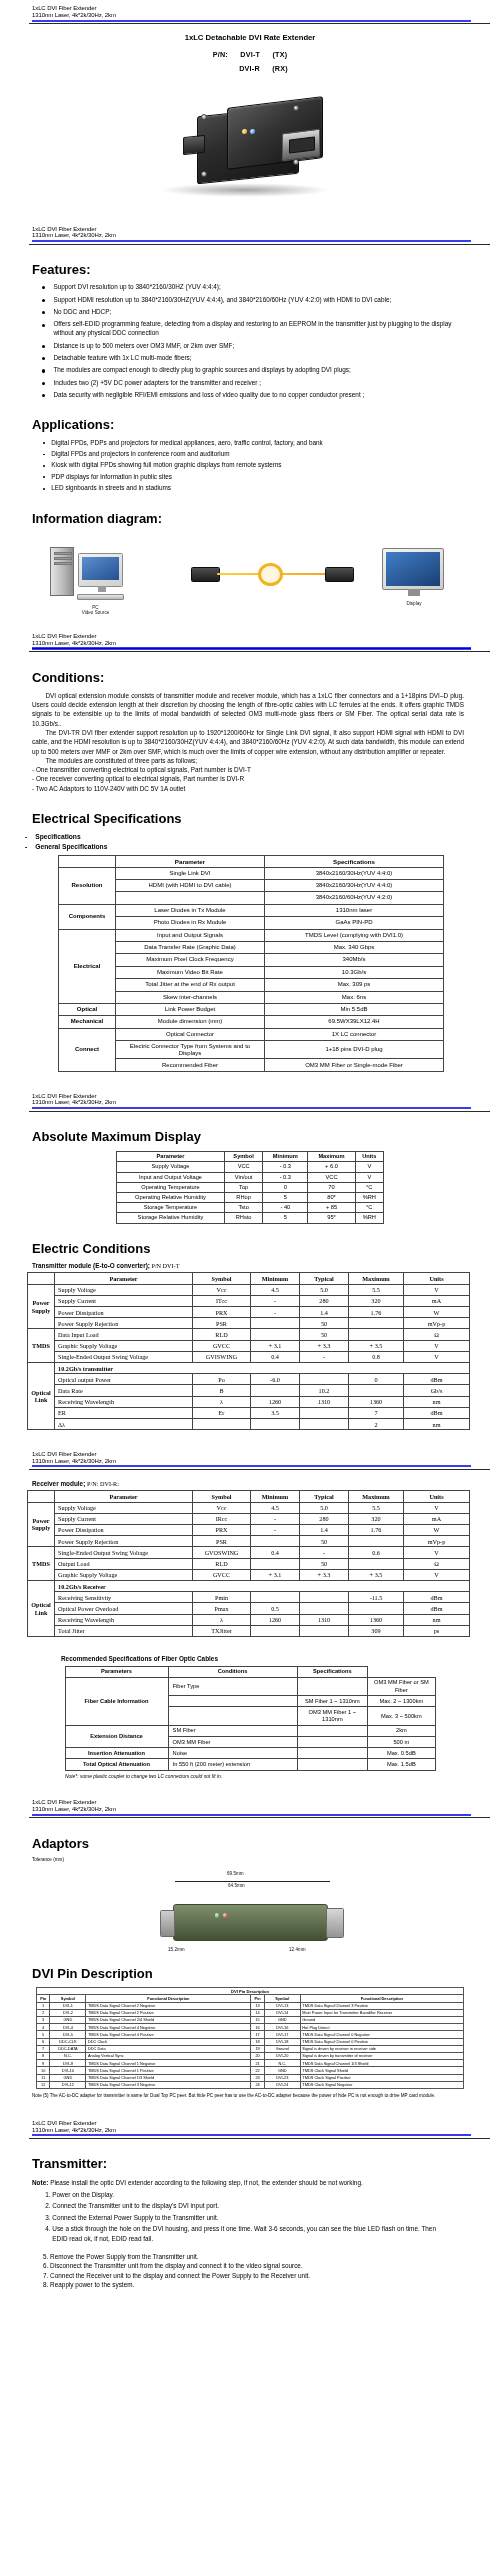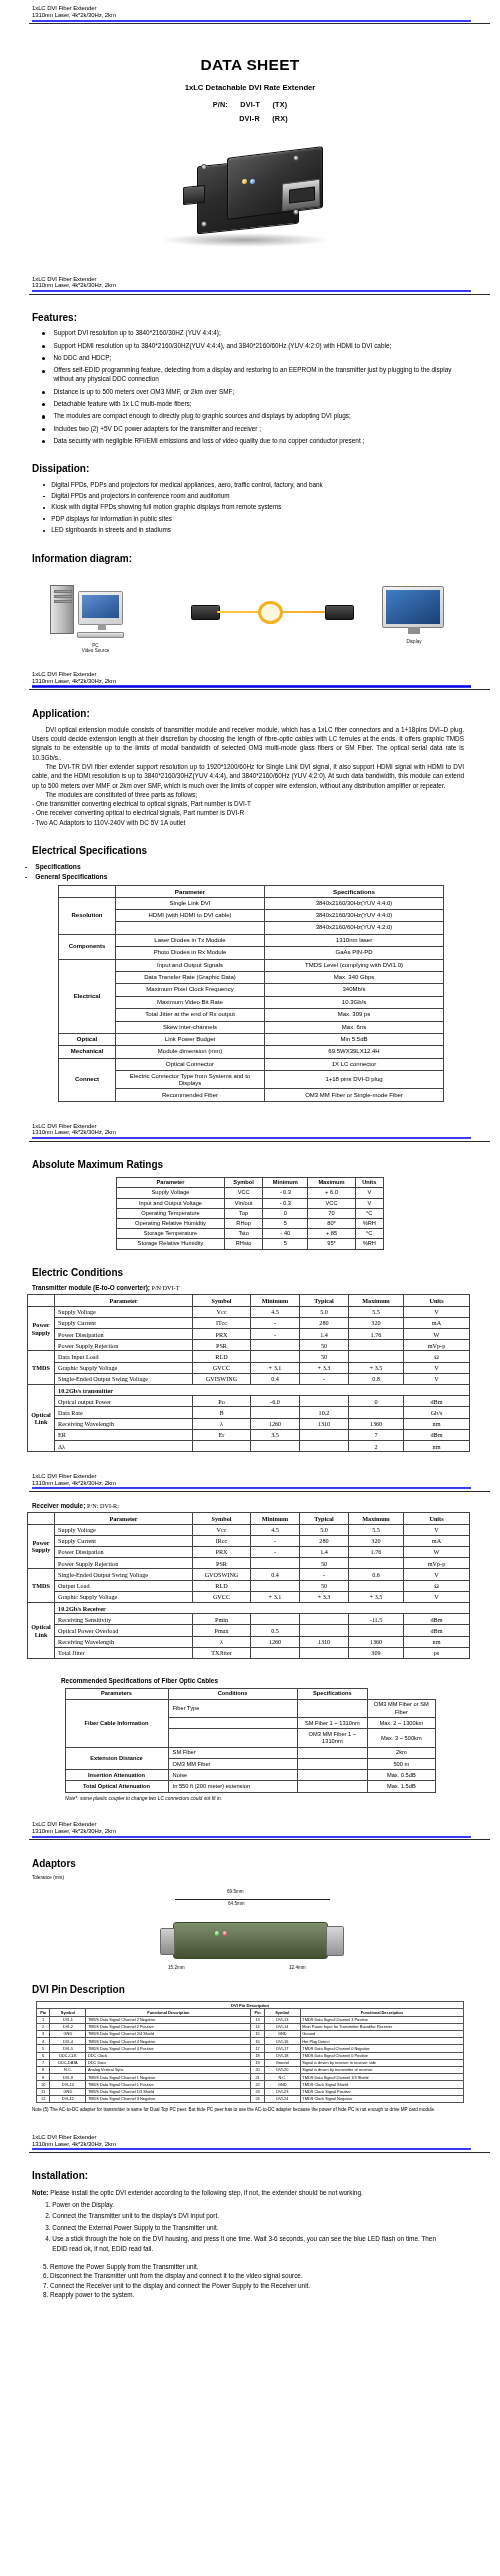--- a/index.html
+++ b/index.html
@@ -117,21 +117,21 @@
   .conn-led.b { left: 111px; background: radial-gradient(circle at 30% 30%, #cfe9ff, #2b7fd4); }
   .conn-screw {
     width: 6.2px; height: 6.2px; border-radius: 50%;
     background: radial-gradient(circle at 35% 30%, #efefef, #7a7a7a);
     border: 0.5px solid #4a4a4a;
   }
   .s1 { left: 62px; top: 32px;} .s2 { left: 154px; top: 23px;}
   .s3 { left: 62px; top: 89px;} .s4 { left: 154px; top: 77px;}
   
   h2.sec {
-    font-size: 10px;
+    font-size: 13px;
     font-weight: bold;
     margin: 17.5px 0 6.2px 32px;
   }
   
   ul.feat {
     list-style: none;
     margin: 0 0 0 40px;
     padding: 0;
     width: 412px;
   }
@@ -329,21 +329,20 @@
 
   <div class="runhead">
     <div class="line">1xLC DVI Fiber Extender</div>
     <div class="line">1310nm Laser, 4k*2k/30Hz, 2km</div>
   </div>
   <div class="rule-wrap">
     <div class="rule-blue"></div>
     <div class="rule-black"></div>
   </div>
 
-  <div class="doc-title">DATA SHEET</div>
   <div class="doc-sub">1xLC Detachable DVI Rate Extender</div>
   <div class="pn-row">
     <span>P/N:</span><span class="sp"></span><span>DVI-T</span><span class="sp"></span><span>(TX)</span>
   </div>
   <div class="pn-row" style="margin-top:5.2px;">
     <span style="display:inline-block;width:27px;"></span><span>DVI-R</span><span class="sp"></span><span>(RX)</span>
   </div>
 
   <div class="hero">
     <div class="shadow"></div>
@@ -375,21 +374,21 @@
     <li>Support HDMI resolution up to 3840*2160/30HZ(YUV 4:4:4), and 3840*2160/60Hz (YUV 4:2:0) with HDMI to DVI cable;</li>
     <li>No DDC and HDCP;</li>
     <li>Offers self-EDID programming feature, detecting from a display and restoring to an EEPROM in the transmitter just by plugging to the display without any physical DDC connection</li>
     <li>Distance is up to 500 meters over OM3 MMF, or 2km over SMF;</li>
     <li>Detachable feature with 1x LC multi-mode fibers;</li>
     <li>The modules are compact enough to directly plug to graphic sources and displays by adopting DVI plugs;</li>
     <li>Includes two (2) +5V DC power adapters for the transmitter and receiver ;</li>
     <li>Data security with negligible RFI/EMI emissions and loss of video quality due to no copper conductor present ;</li>
   </ul>
 
-  <h2 class="sec">Dissipation:</h2>
+  <h2 class="sec">Applications:</h2>
   <ul class="apps">
     <li>Digital FPDs, PDPs and projectors for medical appliances, aero, traffic control, factory, and bank</li>
     <li>Digital FPDs and projectors in conference room and auditorium</li>
     <li>Kiosk with digital FPDs showing full motion graphic displays from remote systems</li>
     <li>PDP displays for information in public sites</li>
     <li>LED signboards in streets and in stadiums</li>
   </ul>
 
   <h2 class="sec">Information diagram:</h2>
   <div class="appdiag">
@@ -417,21 +416,21 @@
 
   <div class="runhead" style="padding-top:12.4px;">
     <div class="line">1xLC DVI Fiber Extender</div>
     <div class="line">1310nm Laser, 4k*2k/30Hz, 2km</div>
   </div>
   <div class="rule-wrap">
     <div class="rule-blue"></div>
     <div class="rule-black"></div>
   </div>
 
-  <h2 class="sec">Application:</h2>
+  <h2 class="sec">Conditions:</h2>
   <p class="body ind">DVI optical extension module consists of transmitter module and receiver module, which has a 1xLC fiber connectors and a 1+18pins DVI–D plug. Users could decide extension length at their discretion by choosing the length of fibre-optic cables with LC ferrules at the ends. It offers graphic TMDS signals to be extensible up to the limits of modal bandwidth of selected OM3 multi-mode glass fibers or SM Fiber. The optical serial data rate is 10.3Gb/s..</p>
   <p class="body ind">The DVI-TR DVI fiber extender support resolution up to 1920*1200/60Hz for Single Link DVI signal, It also support HDMI signal with HDMI to DVI cable, and the HDMI resolution is up to 3840*2160/30HZ(YUV 4:4:4), and 3840*2160/60Hz (YUV 4:2:0). At such data bandwidth, this module can extend up to 500 meters over MMF or 2km over SMF, which is much over the limits of copper wire extension, without any distribution amplifier or repeater.</p>
   <p class="body ind">The modules are constituted of three parts as follows;</p>
   <ul class="dash">
     <li>- One transmitter converting electrical to optical signals, Part number is DVI-T</li>
     <li>- One receiver converting optical to electrical signals, Part number is DVI-R</li>
     <li>- Two AC Adaptors to 110V-240V with DC 5V 1A outlet</li>
   </ul>
 
   <h2 class="sec">Electrical Specifications</h2>
@@ -526,21 +525,21 @@
 
   <div class="runhead">
     <div class="line">1xLC DVI Fiber Extender</div>
     <div class="line">1310nm Laser, 4k*2k/30Hz, 2km</div>
   </div>
   <div class="rule-wrap">
     <div class="rule-blue"></div>
     <div class="rule-black"></div>
   </div>
 
-  <h2 class="sec">Absolute Maximum Ratings</h2>
+  <h2 class="sec">Absolute Maximum Display</h2>
   <table class="t abs">
     <thead>
       <tr>
         <th style="width:108px;">Parameter</th>
         <th>Symbol</th>
         <th>Minimum</th>
         <th>Maximum</th>
         <th>Units</th>
       </tr>
     </thead>
@@ -1043,21 +1042,21 @@
 
   <div class="runhead">
     <div class="line">1xLC DVI Fiber Extender</div>
     <div class="line">1310nm Laser, 4k*2k/30Hz, 2km</div>
   </div>
   <div class="rule-wrap">
     <div class="rule-blue"></div>
     <div class="rule-black"></div>
   </div>
 
-  <h2 class="sec">Installation:</h2>
+  <h2 class="sec">Transmitter:</h2>
   <div class="inst-note">
     <b>Note:</b>
     <span>Please install the optic DVI extender according to the following step, if not, the extender should be not working.</span>
   </div>
   <ol class="inst">
     <li>Power on the Display.</li>
     <li>Connect the Transmitter unit to the display's DVI input port.</li>
     <li>Connect the External Power Supply to the Transmitter unit.</li>
     <li>Use a stick through the hole on the DVI housing, and press it one time. Wait 3-6 seconds, you can see the blue LED flash on time. Then EDID read ok, if not, EDID read fail.</li>
   </ol>

